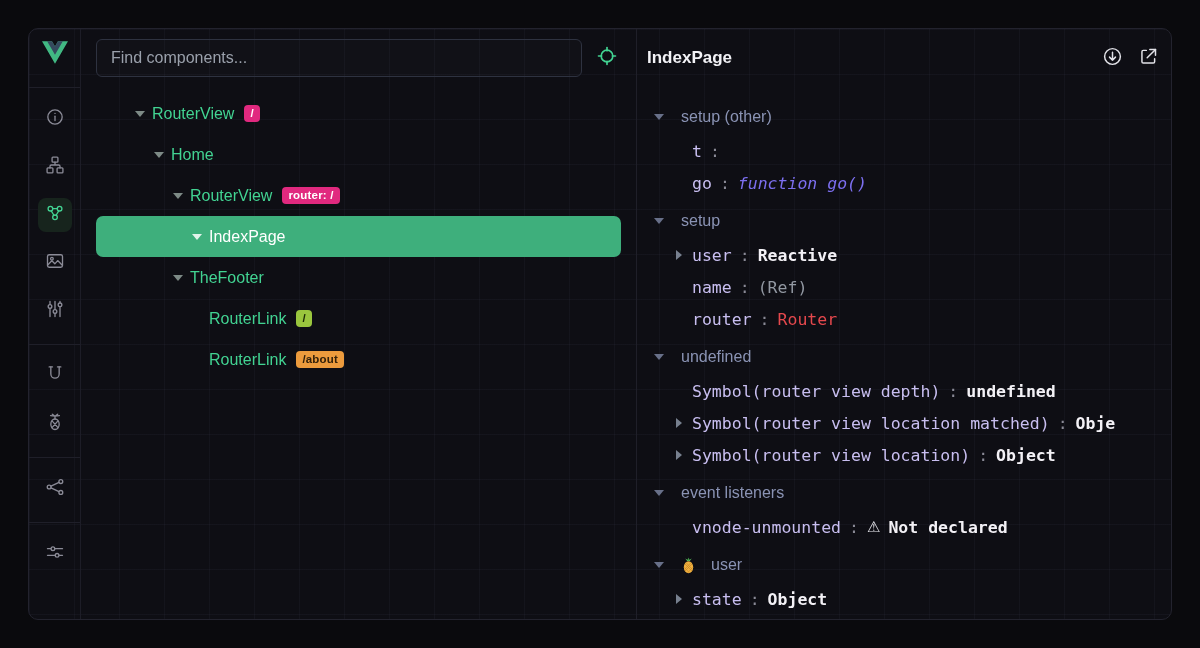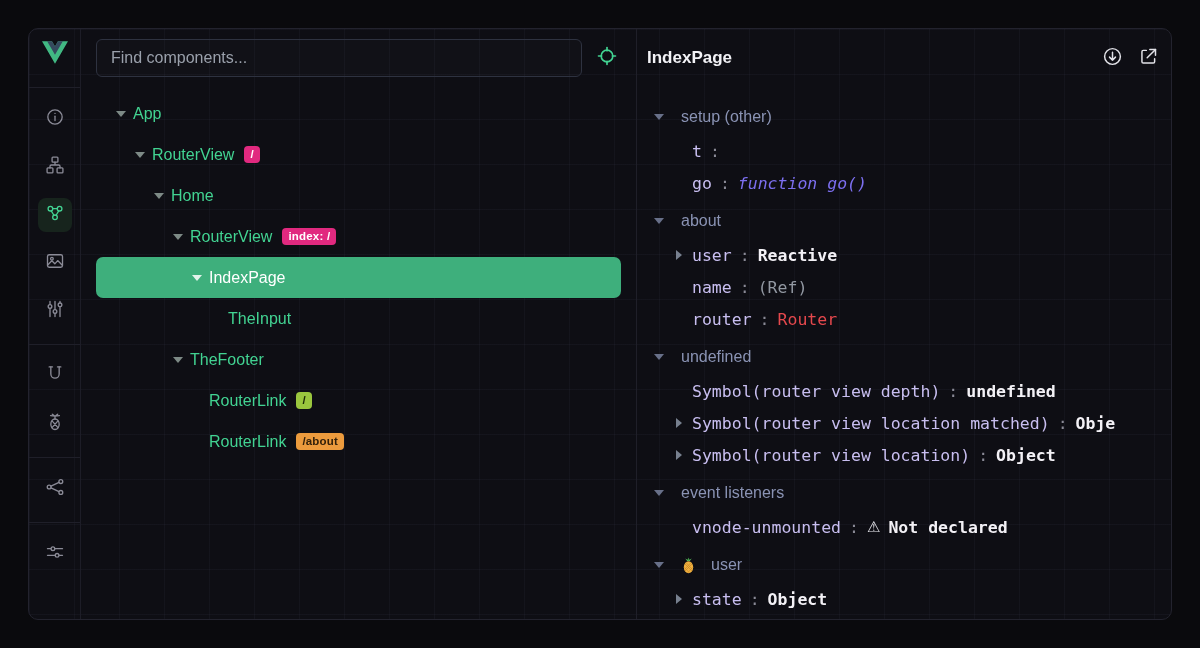--- a/index.html
+++ b/index.html
@@ -210,45 +210,37 @@
               <circle cx="12" cy="12" r="7"></circle>
               <line x1="12" y1="1.8" x2="12" y2="5.6"></line>
               <line x1="12" y1="18.4" x2="12" y2="22.2"></line>
               <line x1="1.8" y1="12" x2="5.6" y2="12"></line>
               <line x1="18.4" y1="12" x2="22.2" y2="12"></line>
             </svg></span>
       </div>
     </div>
 
     <div class="tree">
-      <div class="tree-row" style="--lvl:0">
-        <span class="tcaret"></span>
-        <span class="tlabel">App</span>
-      </div>
       <div class="tree-row" style="--lvl:1">
         <span class="tcaret"></span>
         <span class="tlabel">RouterView</span>
         <span class="badge pink">/</span>
       </div>
       <div class="tree-row" style="--lvl:2">
         <span class="tcaret"></span>
         <span class="tlabel">Home</span>
       </div>
       <div class="tree-row" style="--lvl:3">
         <span class="tcaret"></span>
         <span class="tlabel">RouterView</span>
-        <span class="badge pink">index: /</span>
+        <span class="badge pink">router: /</span>
       </div>
       <div class="tree-row selected" style="--lvl:4">
         <span class="tcaret"></span>
         <span class="tlabel">IndexPage</span>
-      </div>
-      <div class="tree-row no-caret" style="--lvl:5">
-        <span class="tcaret"></span>
-        <span class="tlabel">TheInput</span>
       </div>
       <div class="tree-row" style="--lvl:3">
         <span class="tcaret"></span>
         <span class="tlabel">TheFooter</span>
       </div>
       <div class="tree-row no-caret" style="--lvl:4">
         <span class="tcaret"></span>
         <span class="tlabel">RouterLink</span>
         <span class="badge lime">/</span>
       </div>
@@ -294,21 +286,21 @@
         <div class="prop-row">
           <span class="pkey">go</span>
             <span class="pcolon">:</span>
             <span class="pval fn">function go()</span>
         </div>
       </div>
 
       <div class="section">
         <div class="section-header">
           <span class="scaret"></span>
-          <span class="stitle">about</span>
+          <span class="stitle">setup</span>
         </div>
         <div class="prop-row">
           <span class="ecaret"></span>
           <span class="pkey">user</span>
             <span class="pcolon">:</span>
             <span class="pval strong">Reactive</span>
         </div>
         <div class="prop-row">
           <span class="pkey">name</span>
             <span class="pcolon">:</span>

